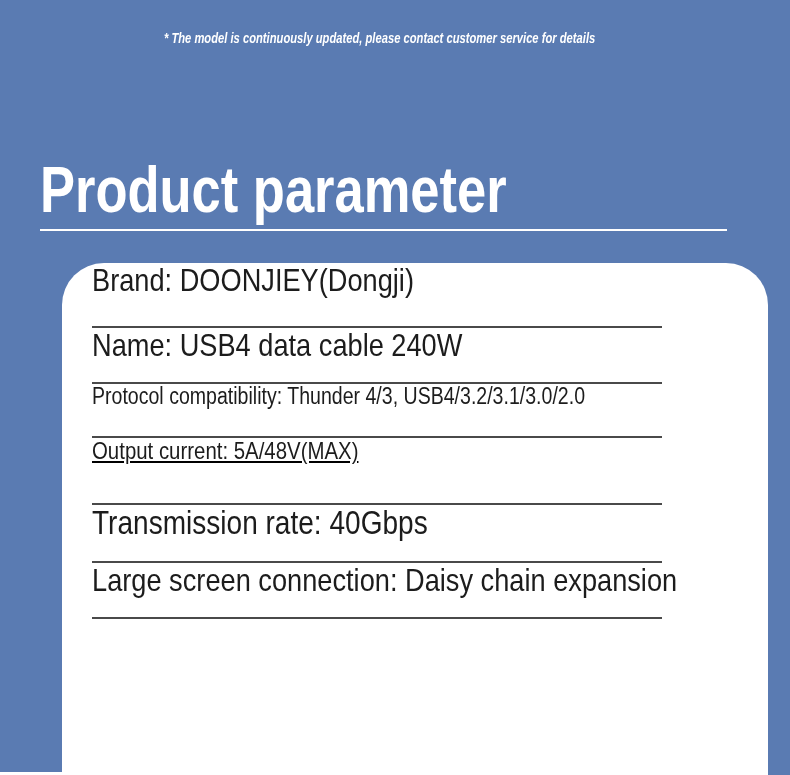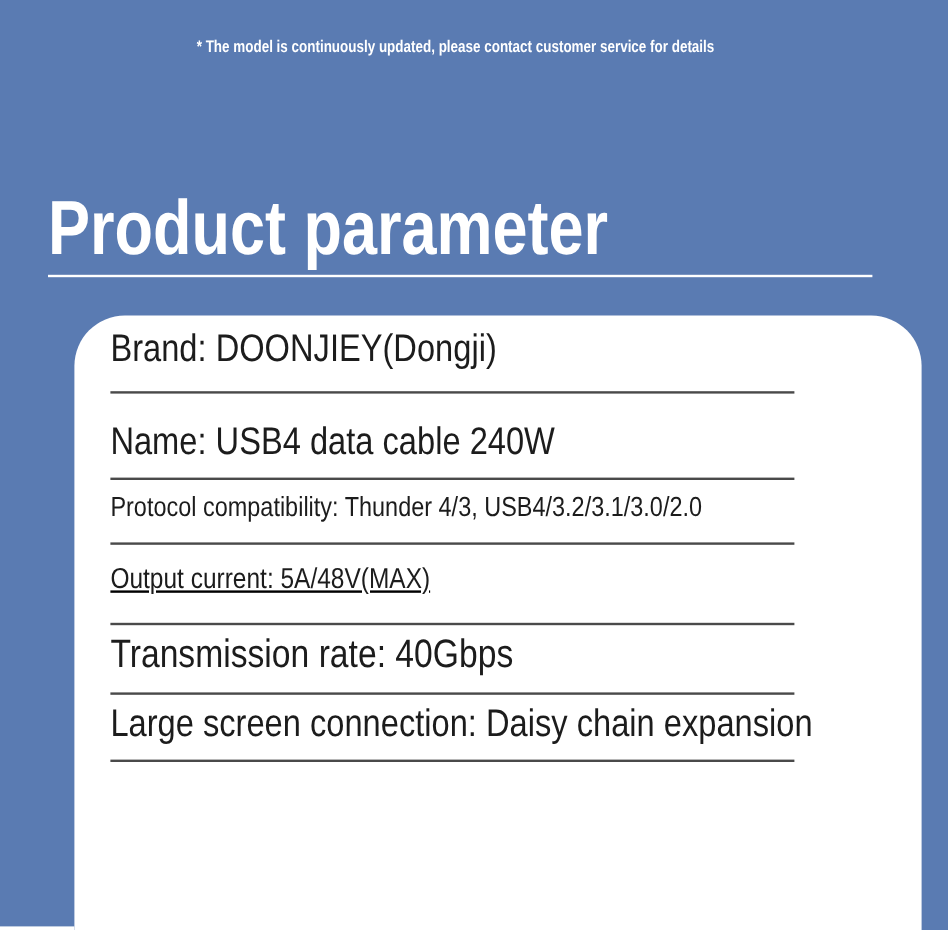--- a/index.html
+++ b/index.html
@@ -14,20 +14,21 @@
     position: relative;
     background: #5A7BB2;
   }
   
   .top-note {
     position: absolute;
     top: 28px;
     left: 0;
     width: 760px;
     text-align: center;
+    font-style: italic;
   }
   .top-note span {
     display: inline-block;
     color: #ffffff;
     font-size: 14px;
     font-weight: 700;
     line-height: 20px;
     white-space: nowrap;
     transform: scaleX(0.80);
     transform-origin: center top;
@@ -67,34 +68,34 @@
     border-radius: 42px 42px 0 0;
     padding: 0 0 0 30px;
     box-sizing: border-box;
   }
   .rows {
     width: 570px;
   }
   .row {
     box-sizing: border-box;
     display: flex;
-    align-items: center;
+    align-items: flex-start;
     padding-bottom: 7px;
     border-bottom: 2px solid #4a4a4a;
   }
   .row span {
     display: inline-block;
     color: #1c1c1c;
     line-height: 1.12;
     white-space: nowrap;
     transform: scaleX(0.85);
     transform-origin: left bottom;
   }
   .row:nth-child(1) { height: 65px; }
-  .row:nth-child(2) { height: 56px; margin-top: 16px; }
+  .row:nth-child(2) { height: 56px; }
   .row:nth-child(3) { height: 54px; }
   .row:nth-child(4) { height: 67px; text-decoration: underline; }
   .row:nth-child(5) { height: 58px; }
   .row:nth-child(6) { height: 56px; }
   .row:nth-child(7) { height: 62px; }
   .row:nth-child(8) { height: 58px; }
   .row:nth-child(9) { height: 57px; border-bottom: none; }
   .row:nth-child(1) span { font-size: 32px; }
   .row:nth-child(2) span { font-size: 32px; }
   .row:nth-child(3) span { font-size: 23px; }

